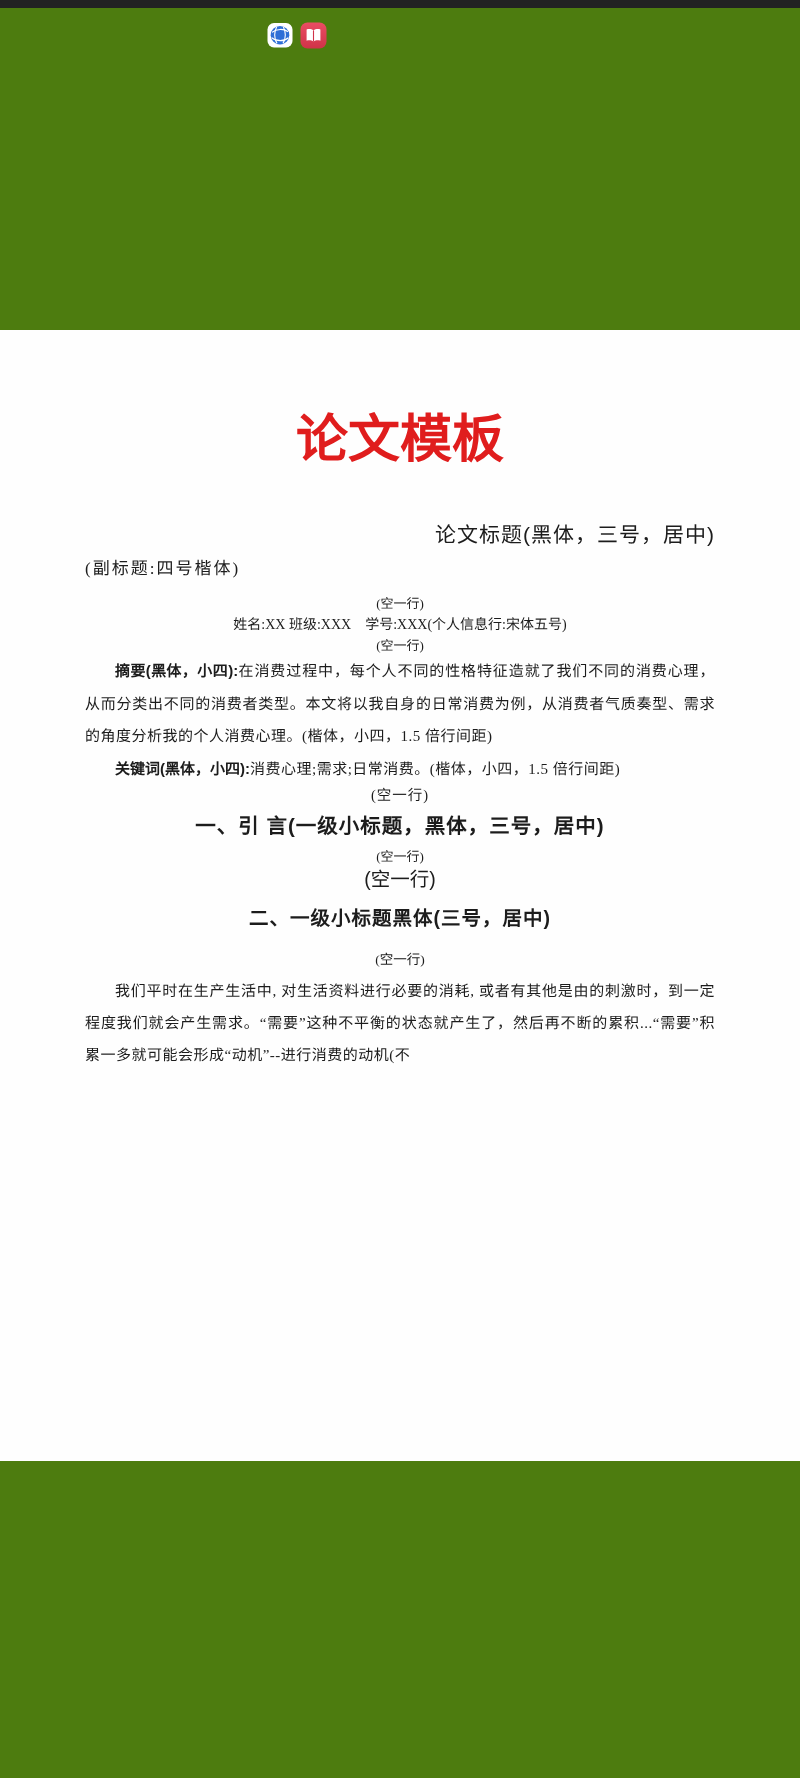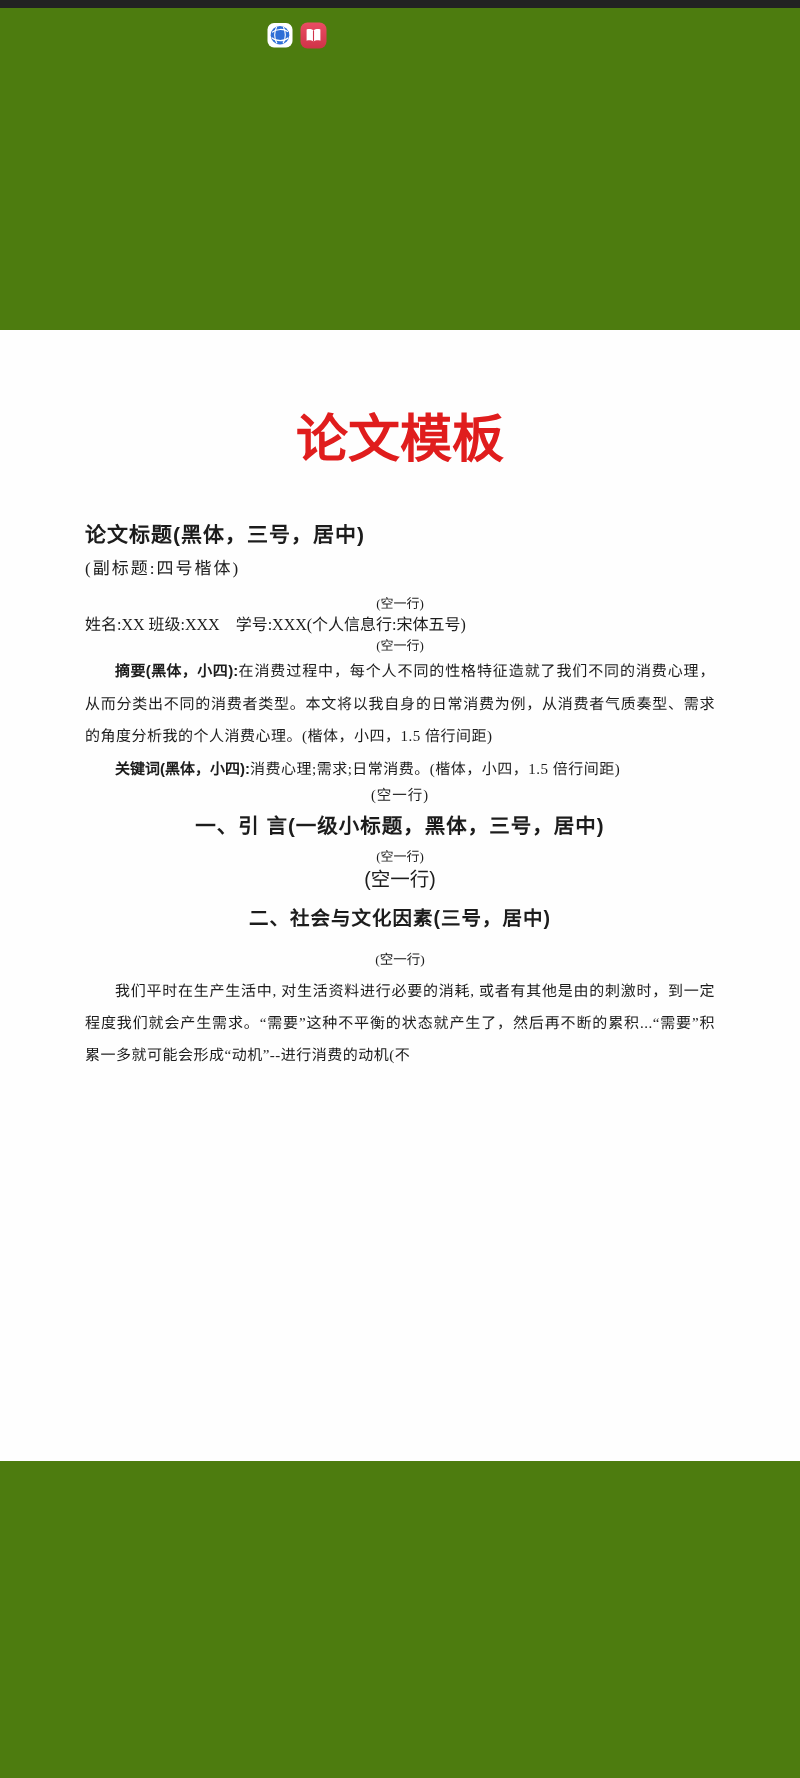--- a/index.html
+++ b/index.html
@@ -37,44 +37,44 @@
     margin-top: 78px;
     text-align: center;
     font-family: "Liberation Sans", "DejaVu Sans", sans-serif;
     font-weight: 700;
     font-size: 52px;
     line-height: 62px;
     color: #e01d1d;
   }
   .paper-title {
     margin-top: 50px;
-    text-align: left;
+    text-align: right;
     font-family: "Liberation Sans", "DejaVu Sans", sans-serif;
-    font-weight: 700;
+    font-weight: 400;
     font-size: 21px;
     line-height: 29px;
     letter-spacing: 1px;
   }
   .subtitle {
     margin-top: 8px;
     font-size: 17px;
     line-height: 24px;
     letter-spacing: 2px;
   }
   .blank-small {
     text-align: center;
     font-size: 13px;
     line-height: 18px;
   }
   .blank-1 { margin-top: 14px; }
   .blank-2 { margin-top: 2px; }
   .info-line {
     margin-top: 2px;
-    text-align: left;
-    font-size: 16px;
+    text-align: center;
+    font-size: 14px;
     line-height: 20px;
   }
   .para {
     font-size: 15px;
     line-height: 32.5px;
     text-align: justify;
     text-indent: 2em;
     letter-spacing: 0.5px;
   }
   .para .bold-label {
@@ -170,20 +170,20 @@
 
     <p class="blank-kaiti">(空一行)</p>
 
     <h2 class="section-heading">一、引 言(一级小标题，黑体，三号，居中)</h2>
 
     <p class="blank-small blank-4">(空一行)</p>
 
 
     <p class="blank-big">(空一行)</p>
 
-    <h2 class="section-heading-2">二、社会与文化因素(三号，居中)</h2>
+    <h2 class="section-heading-2">二、一级小标题黑体(三号，居中)</h2>
 
     <p class="blank-small blank-6">(空一行)</p>
 
     <p class="para final-para">我们平时在生产生活中, 对生活资料进行必要的消耗, 或者有其他是由的刺激时，到一定程度我们就会产生需求。“需要”这种不平衡的状态就产生了，然后再不断的累积...“需要”积累一多就可能会形成“动机”--进行消费的动机(不</p>
 
   </div>
 </div>
 
 </body></html>

